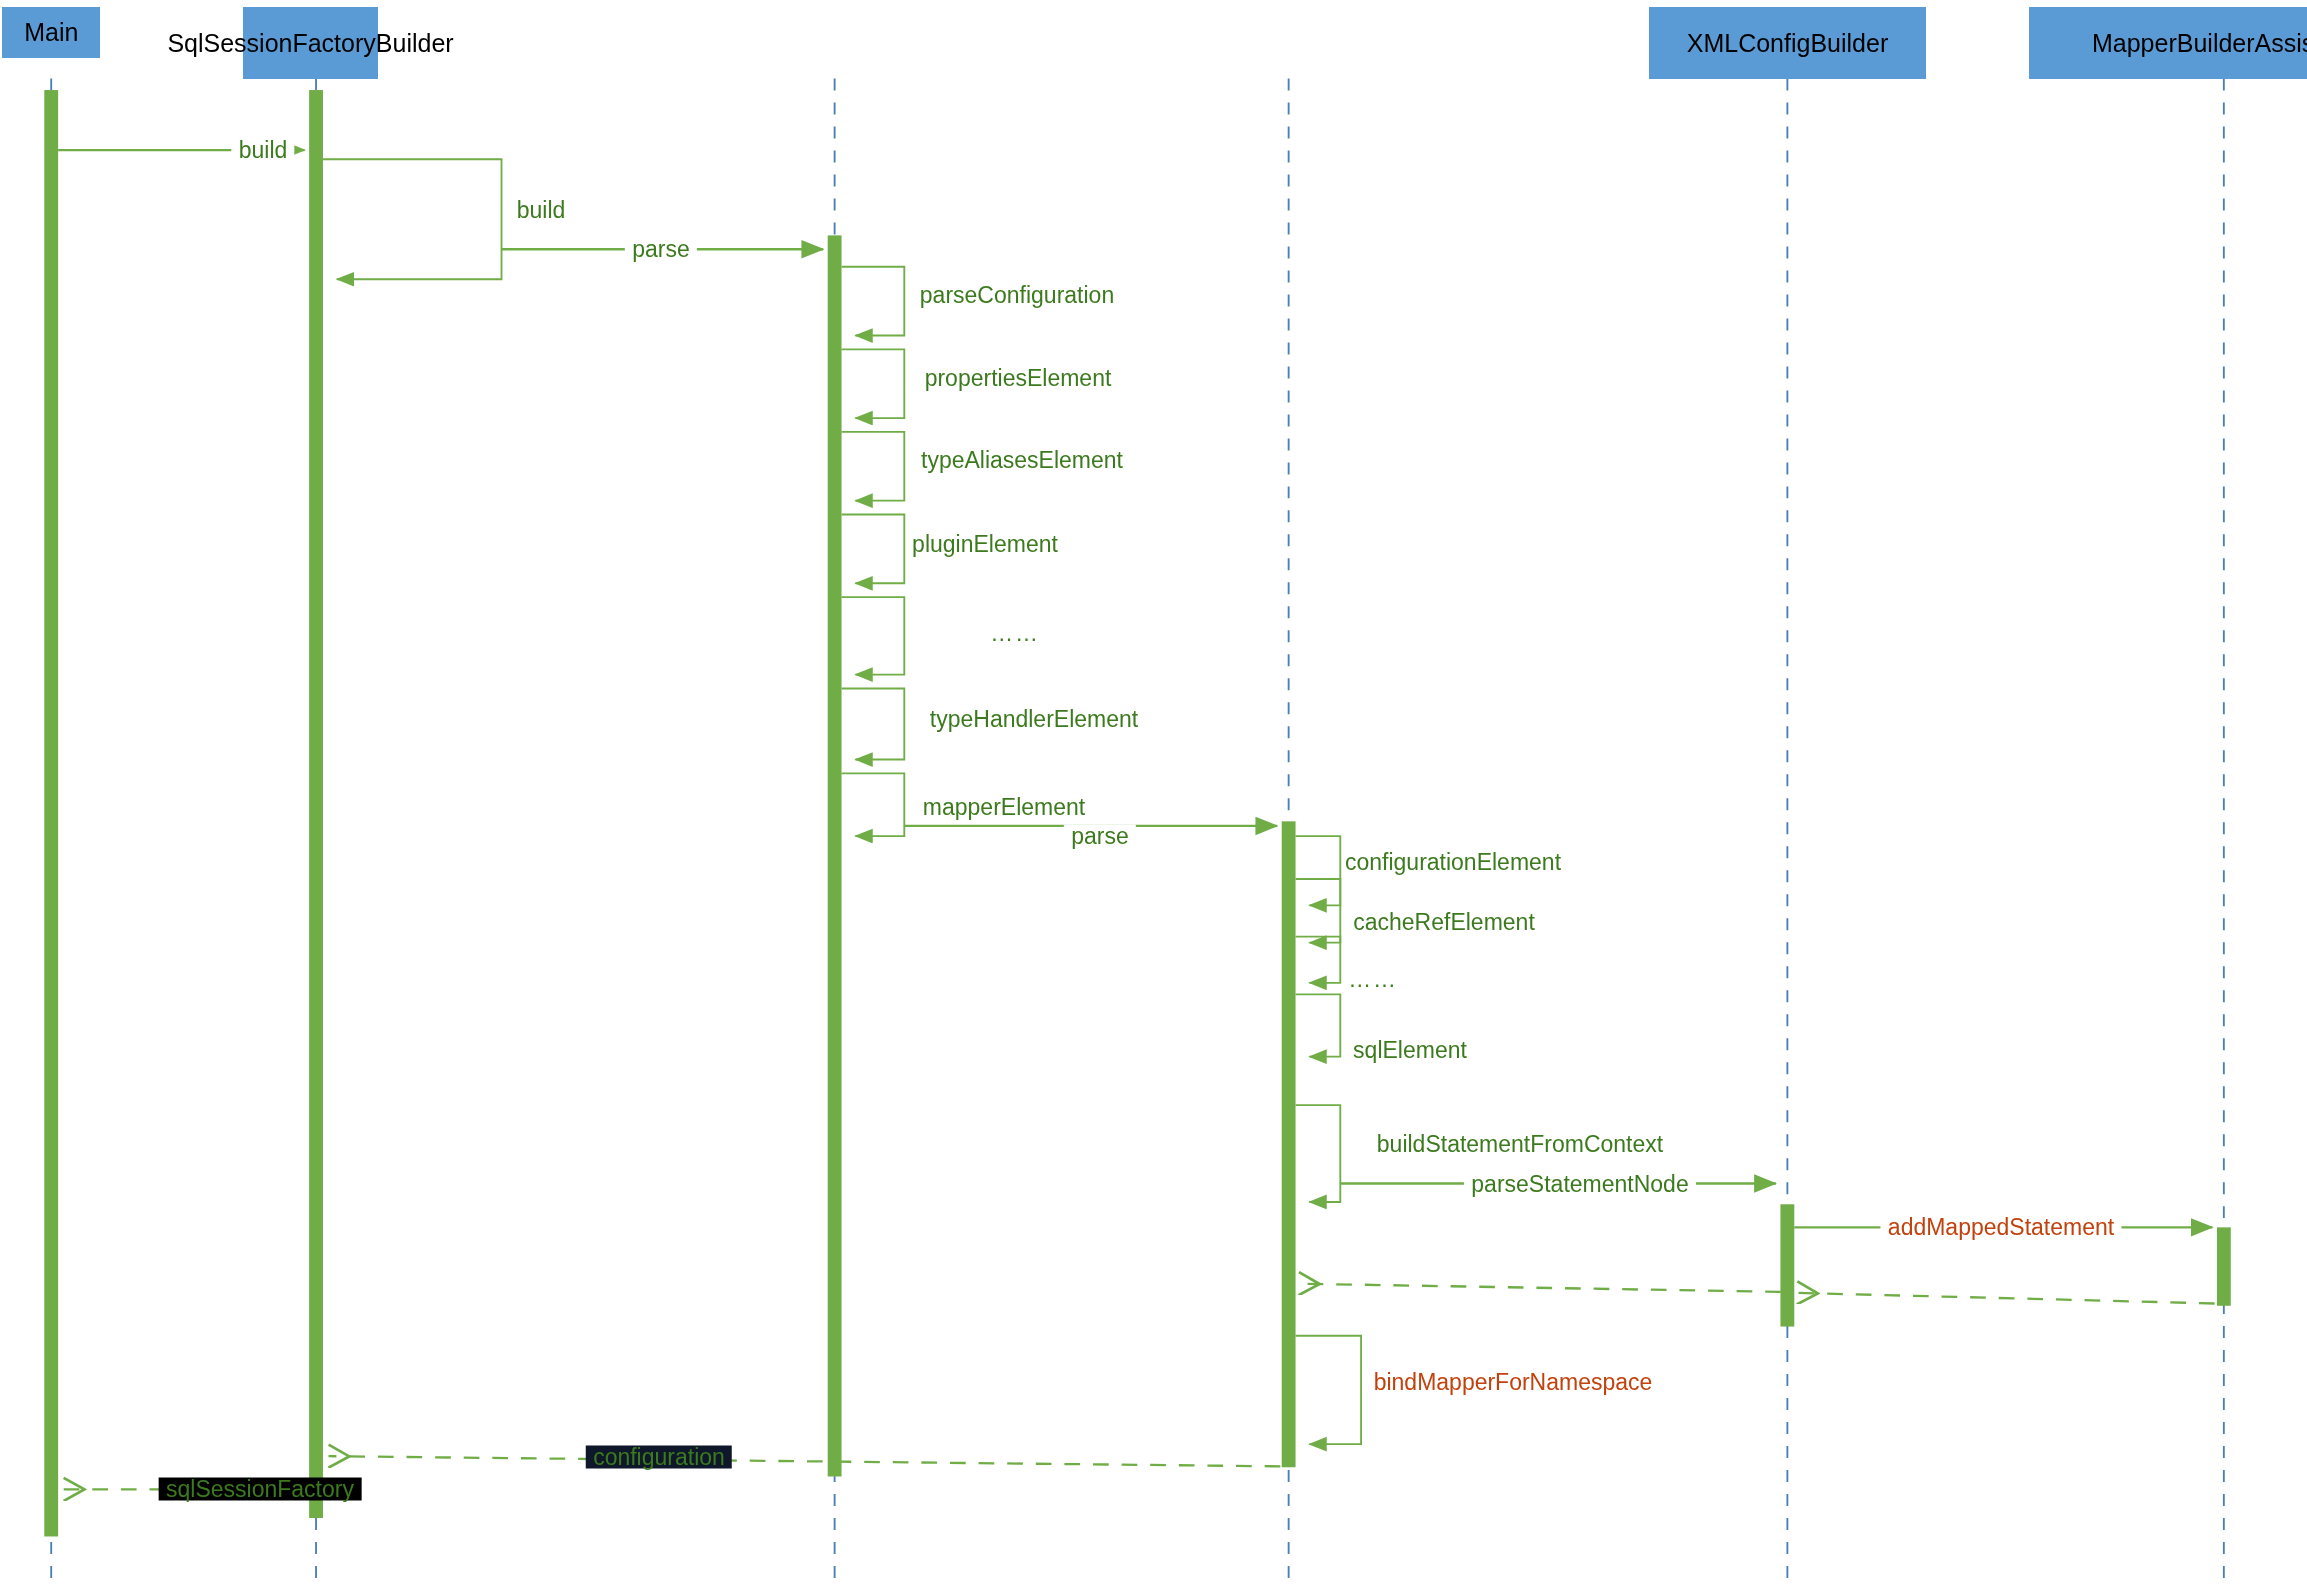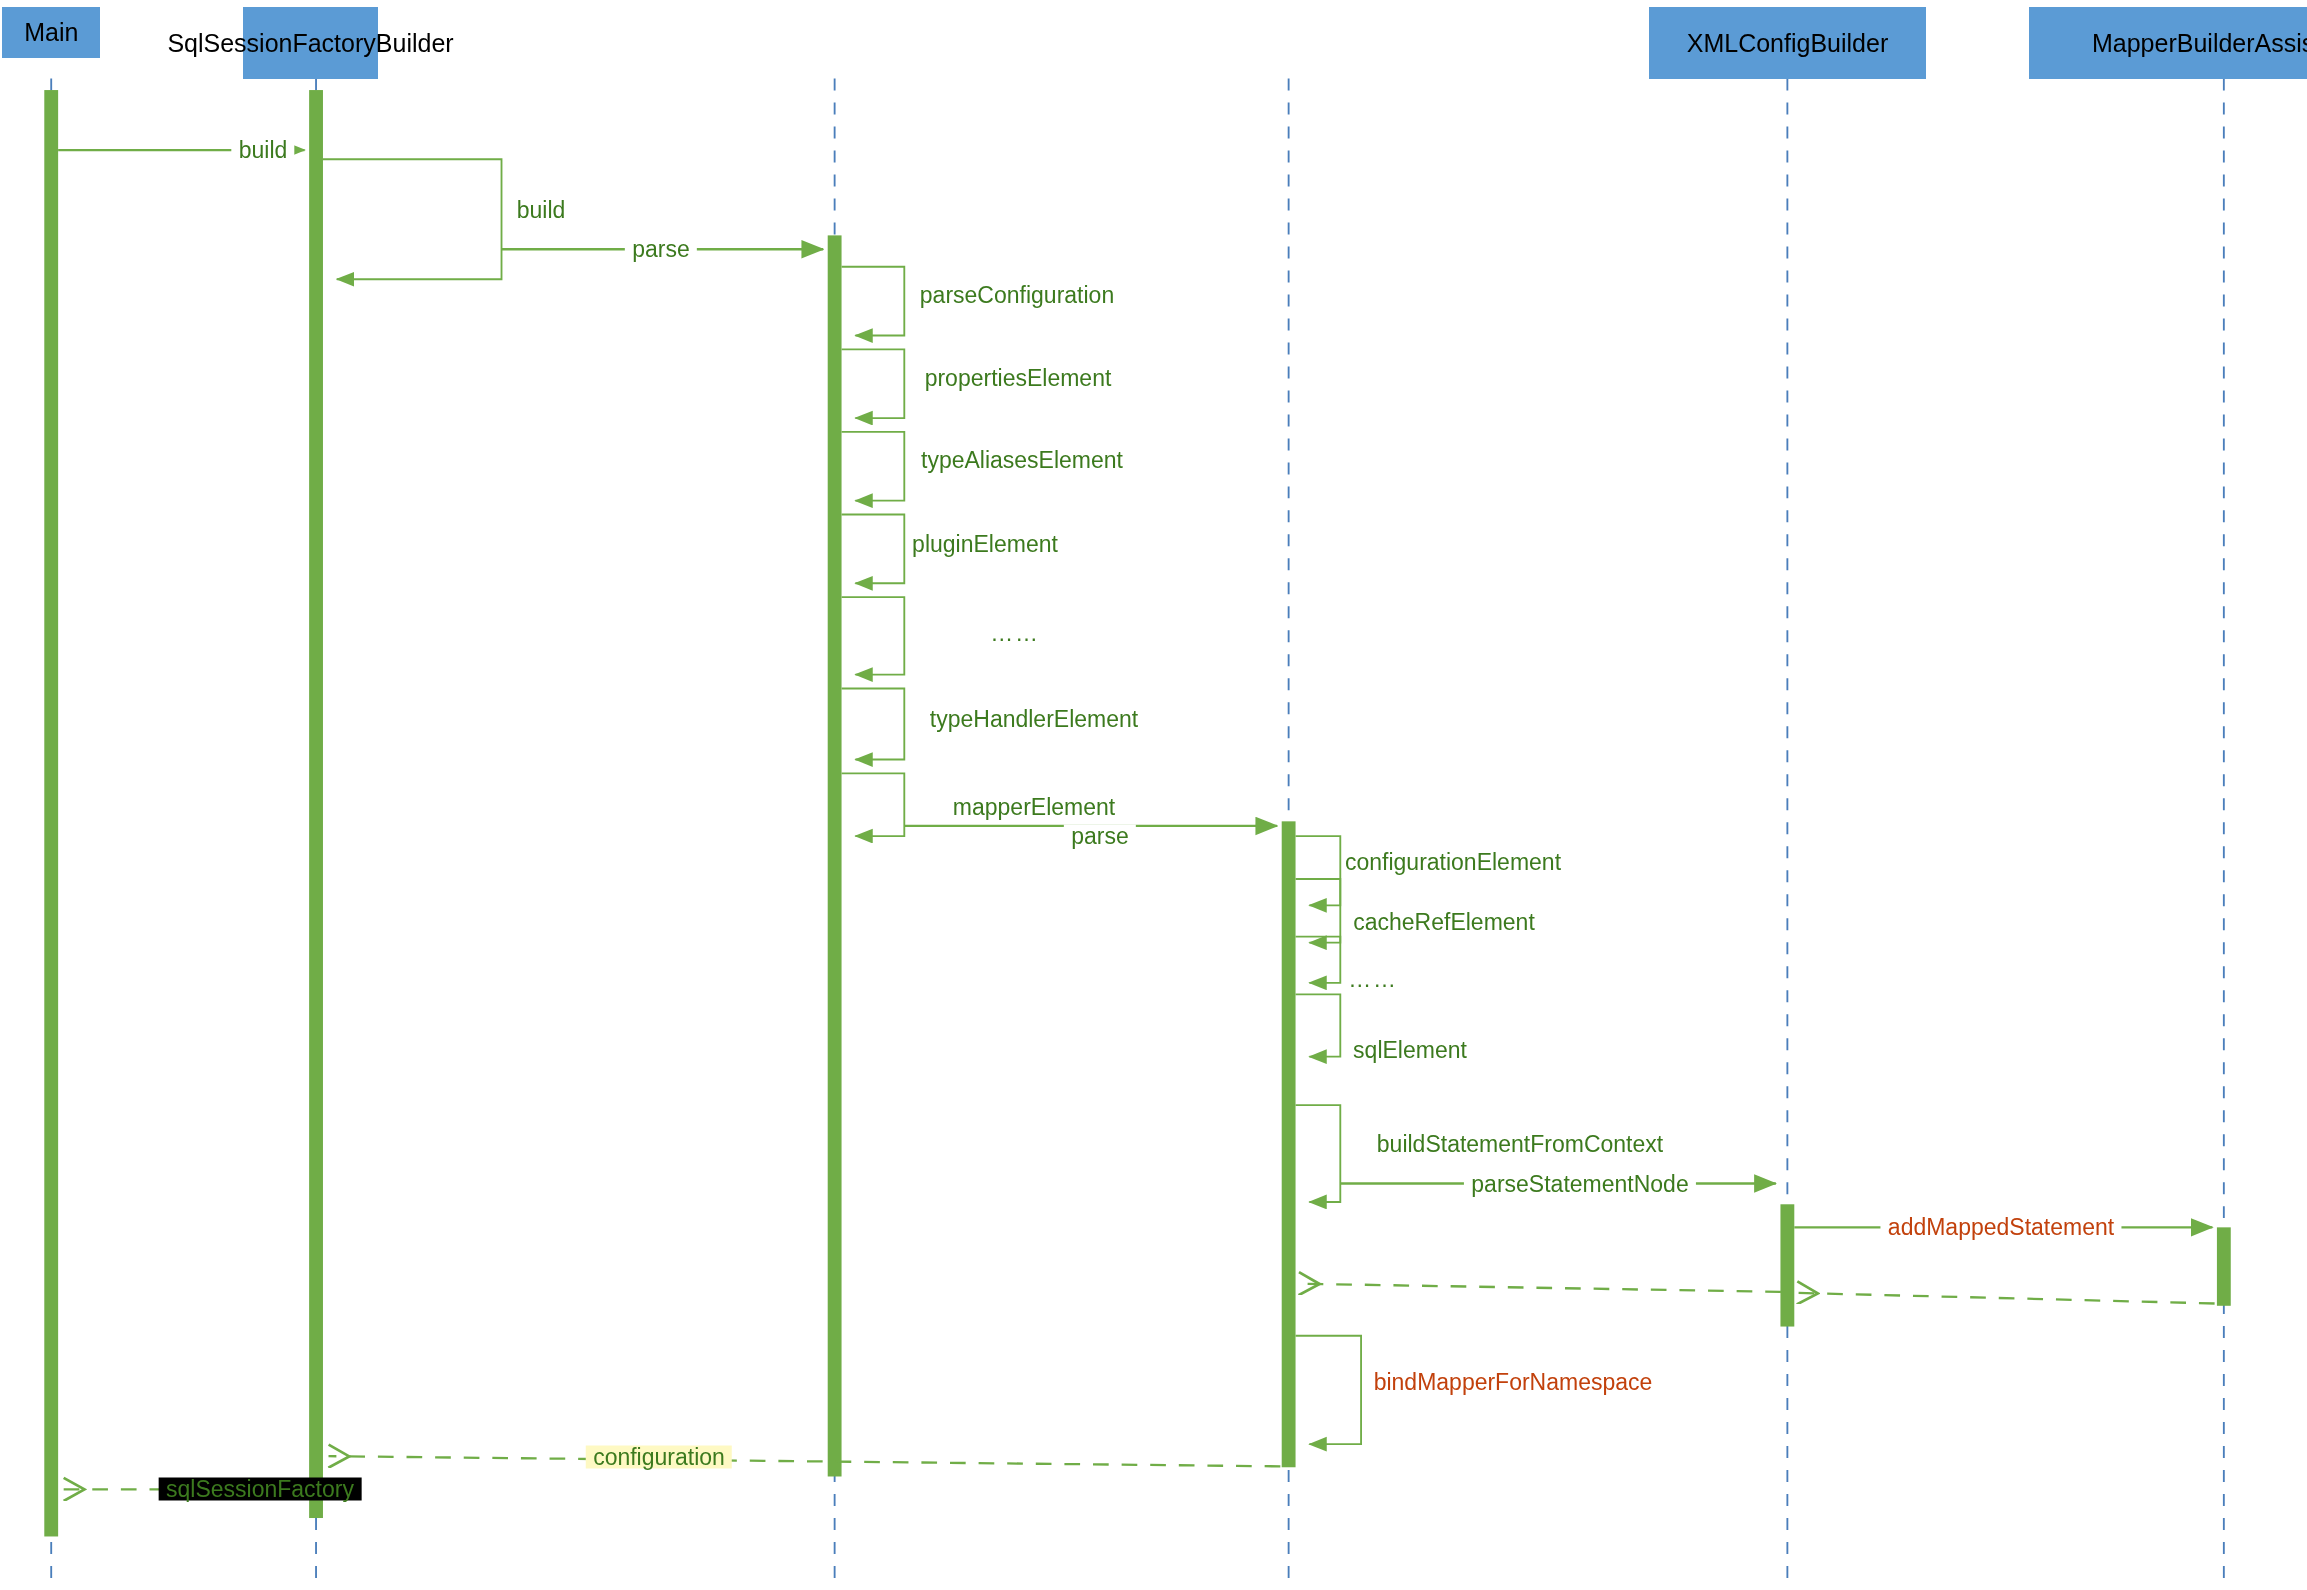--- a/index.html
+++ b/index.html
@@ -170,38 +170,38 @@
   <div class="msg-label green" style="left:1018px; top:378px;">propertiesElement</div>
 
   <div class="msg-label green" style="left:1022px; top:460px;">typeAliasesElement</div>
 
   <div class="msg-label green" style="left:985px; top:544px;">pluginElement</div>
 
   <div class="ellipsis-label" style="left:1015px; top:633px;">……</div>
 
   <div class="msg-label green" style="left:1034px; top:719px;">typeHandlerElement</div>
 
-  <div class="msg-label green" style="left:1004px; top:807px;margin-left:30px;">mapperElement</div>
+  <div class="msg-label green" style="left:1004px; top:807px;">mapperElement</div>
 
   <div class="msg-label green" style="left:1100px; top:836px; background:#fff; padding:0 7.4px;">parse</div>
 
   <div class="msg-label green" style="left:1453px; top:862px;">configurationElement</div>
 
   <div class="msg-label green" style="left:1444px; top:922px;">cacheRefElement</div>
 
   <div class="ellipsis-label" style="left:1373px; top:979px;">……</div>
 
   <div class="msg-label green" style="left:1410px; top:1050px;">sqlElement</div>
 
   <div class="msg-label green" style="left:1520px; top:1144px;">buildStatementFromContext</div>
 
   <div class="msg-label green" style="left:1580px; top:1184px; background:#fff; padding:0 7.4px;">parseStatementNode</div>
 
   <div class="msg-label red" style="left:2001px; top:1227px; background:#fff; padding:0 7.4px;">addMappedStatement</div>
 
   <div class="msg-label red" style="left:1513px; top:1382px;">bindMapperForNamespace</div>
 
-  <div class="msg-label green" style="left:659px; top:1457px; background:#fef9c3; padding:0 7.4px;">configuration</div>
+  <div class="msg-label green" style="left:659px; top:1457px; background:#0f172a; padding:0 7.4px;">configuration</div>
 
   <div class="msg-label green" style="left:260px; top:1489px; background:#000000; padding:0 7.4px;">sqlSessionFactory</div>
 
 </div>
 
 
 </body></html>

